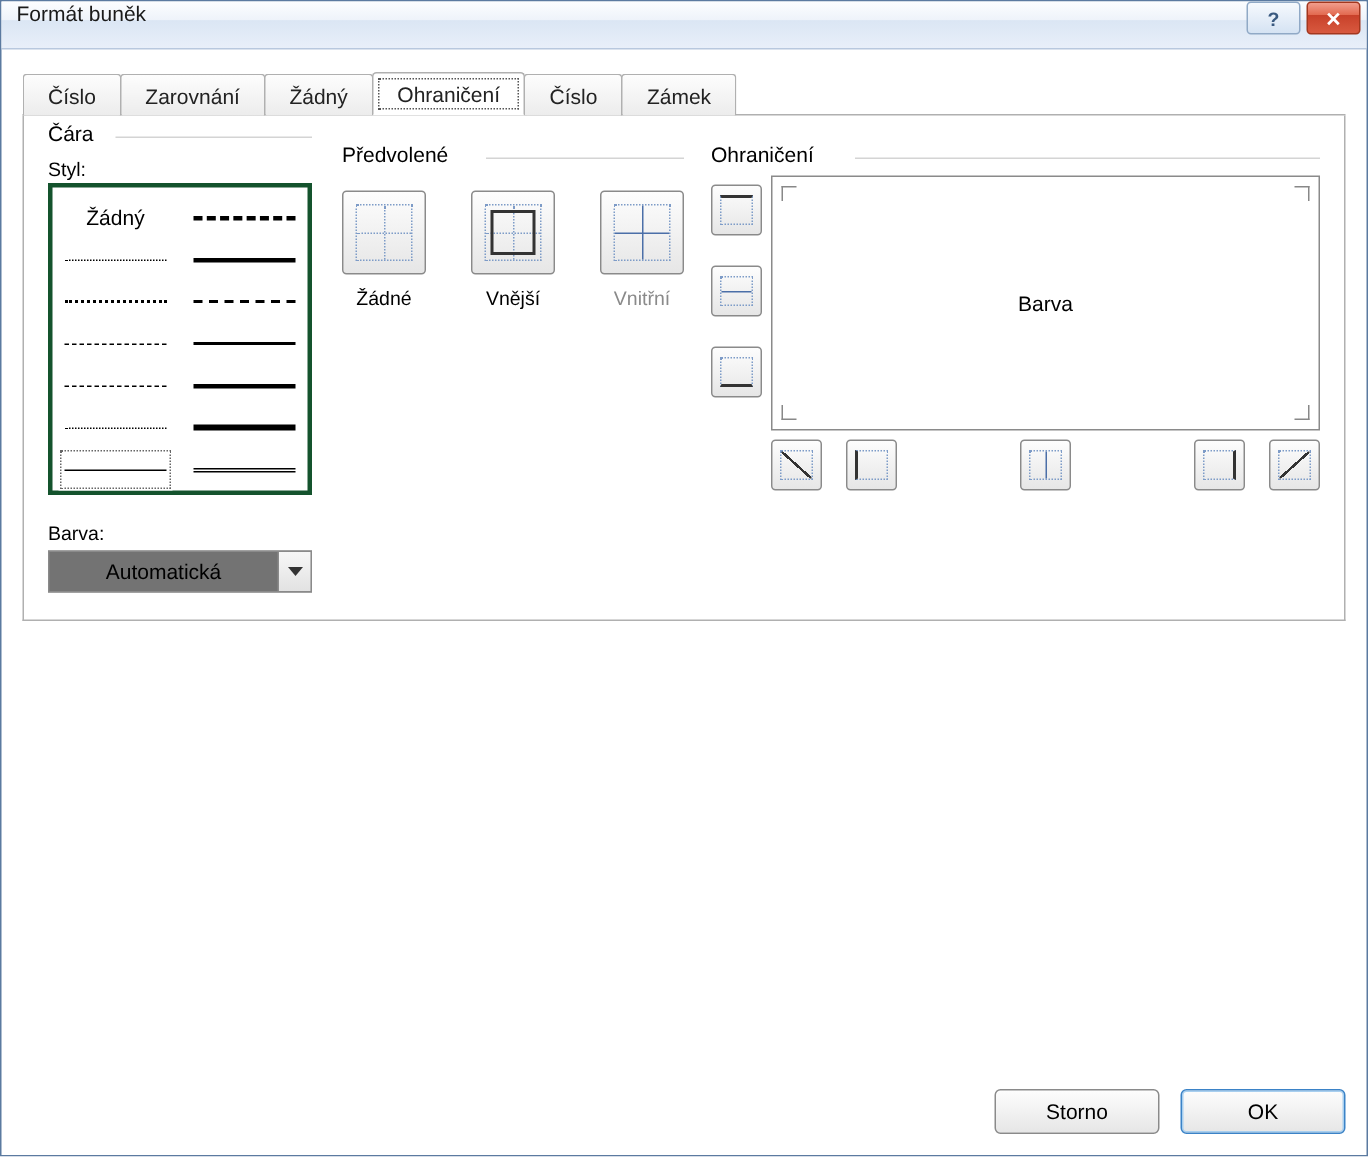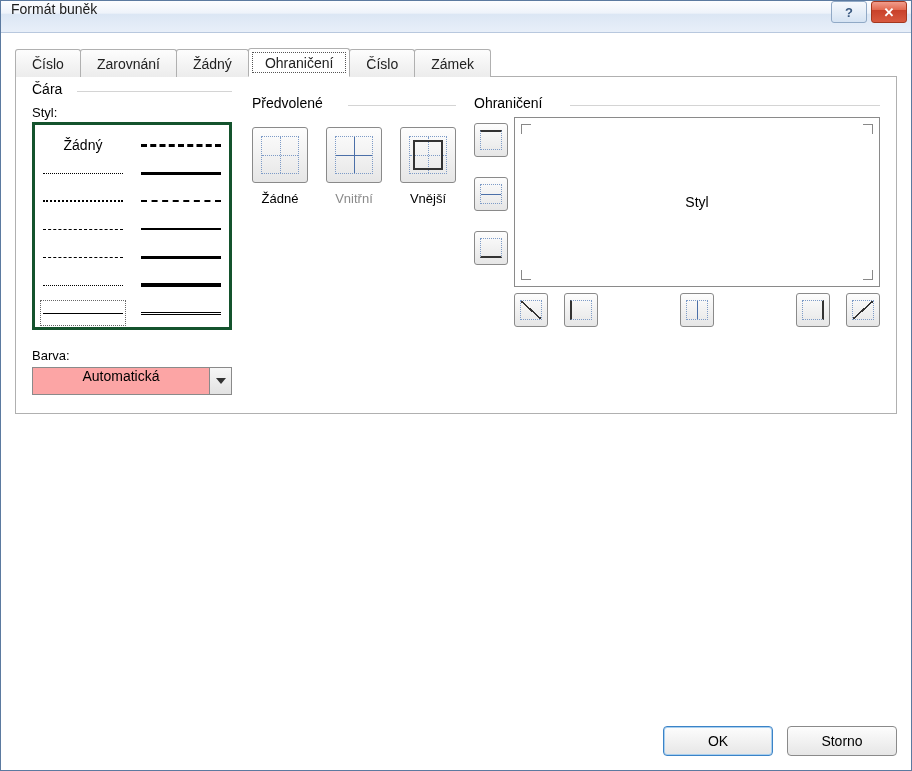--- a/index.html
+++ b/index.html
@@ -160,23 +160,23 @@
   .ls10 { border-top: 4px solid #000; }
   .ls11 { border-top: 1px dotted #000; outline: none; }
   .ls12 { border-top: 3px double #000; }
   .style-cell.selected { background: #fff; outline: 1px dotted #666; outline-offset: -2px; }
 
   .color-row { margin-top: 6px; }
   .color-combo {
     margin-top: 4px;
     height: 28px;
     border: 1px solid #8a8a8a;
-    background: #fca5a5;
-    display: flex;
-    align-items: flex-start;
+    background: #737373;
+    display: flex;
+    align-items: center;
   }
   .color-combo .cc-text {
     flex: 1;
     text-align: center;
     font-size: 14px;
   }
   .color-combo .cc-arrow {
     width: 22px;
     height: 100%;
     border-left: 1px solid #8a8a8a;
@@ -209,21 +209,21 @@
   }
   .sec .sec-line {
     position: absolute;
     top: 0;
     left: 96px;
     right: 0;
     border-top: 1px solid #d4d4d4;
   }
   .presets {
     display: flex;
-    gap: 18px;
+    gap: 30px;
     justify-content: space-between;
     padding-top: 18px;
     padding-bottom: 6px;
   }
   .preset {
     display: flex;
     flex-direction: column;
     align-items: center;
     gap: 8px;
     font-size: 13px;
@@ -463,36 +463,36 @@
           <div class="sec-line"></div>
           <div class="presets">
             <div class="preset">
               <div class="pbtn">
                 <div class="pbtn-inner">
                   <div class="dotted-box grid-dots"></div>
                 </div>
               </div>
               <div class="plabel">Žádné</div>
             </div>
-            <div class="preset disabled">
-              <div class="pbtn">
-                <div class="pbtn-inner">
-                  <div class="dotted-box solid-cross"></div>
-                </div>
-              </div>
-              <div class="plabel">Vnitřní</div>
-            </div>
             <div class="preset">
               <div class="pbtn">
                 <div class="pbtn-inner">
                   <div class="dotted-box grid-dots"></div>
                   <div class="solid-outer"></div>
                 </div>
               </div>
               <div class="plabel">Vnější</div>
+            </div>
+            <div class="preset disabled">
+              <div class="pbtn">
+                <div class="pbtn-inner">
+                  <div class="dotted-box solid-cross"></div>
+                </div>
+              </div>
+              <div class="plabel">Vnitřní</div>
             </div>
           </div>
         </div>
 
         <div class="sec">
           <div class="sec-label">Ohraničení</div>
           <div class="sec-line"></div>
 
           <div class="border-area">
             <div class="vbtns">
@@ -504,21 +504,21 @@
                 </div>
               <div class="sbtn">
                   <div class="mini bot-solid"></div>
                 </div>
             </div>
             <div class="preview">
               <div class="corner tl"></div>
               <div class="corner tr"></div>
               <div class="corner bl"></div>
               <div class="corner br"></div>
-              <span>Styl</span>
+              <span>Barva</span>
             </div>
           </div>
 
           <div class="hbtns">
             <div class="sbtn">
                 <div class="mini diag1"></div>
               </div>
             <div class="sbtn">
                 <div class="mini left-solid"></div>
               </div>
@@ -534,18 +534,18 @@
                 <div class="mini diag2"></div>
               </div>
           </div>
         </div>
 
       </div>
     </div>
 
 
     <div class="button-row">
+      <div class="btn">Storno</div>
       <div class="btn primary">OK</div>
-      <div class="btn">Storno</div>
     </div>
 
   </div>
 </div>
 
 </body></html>

